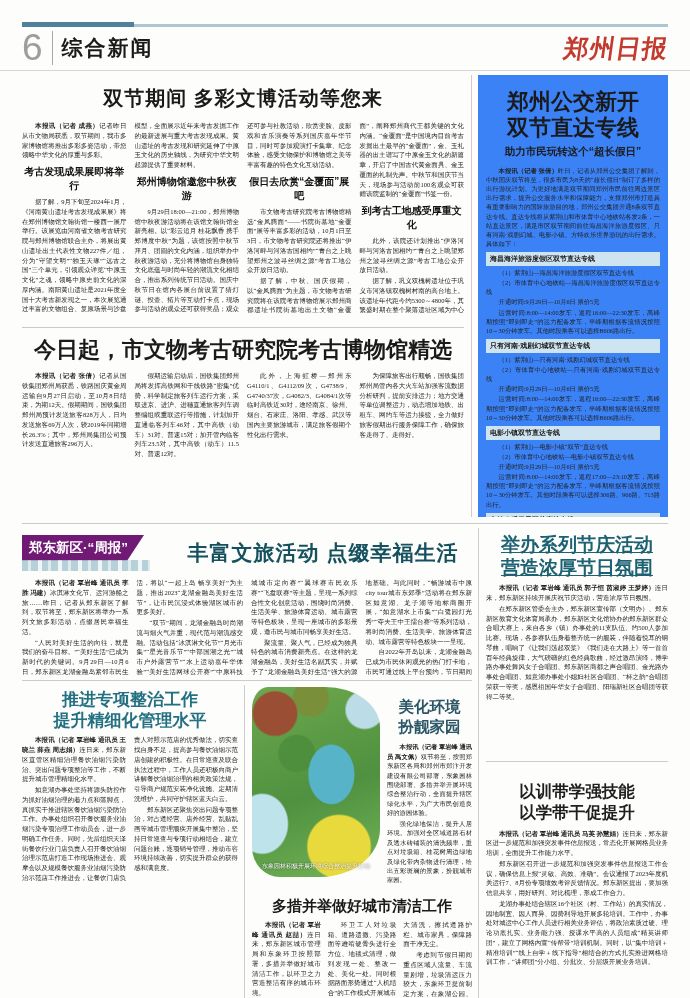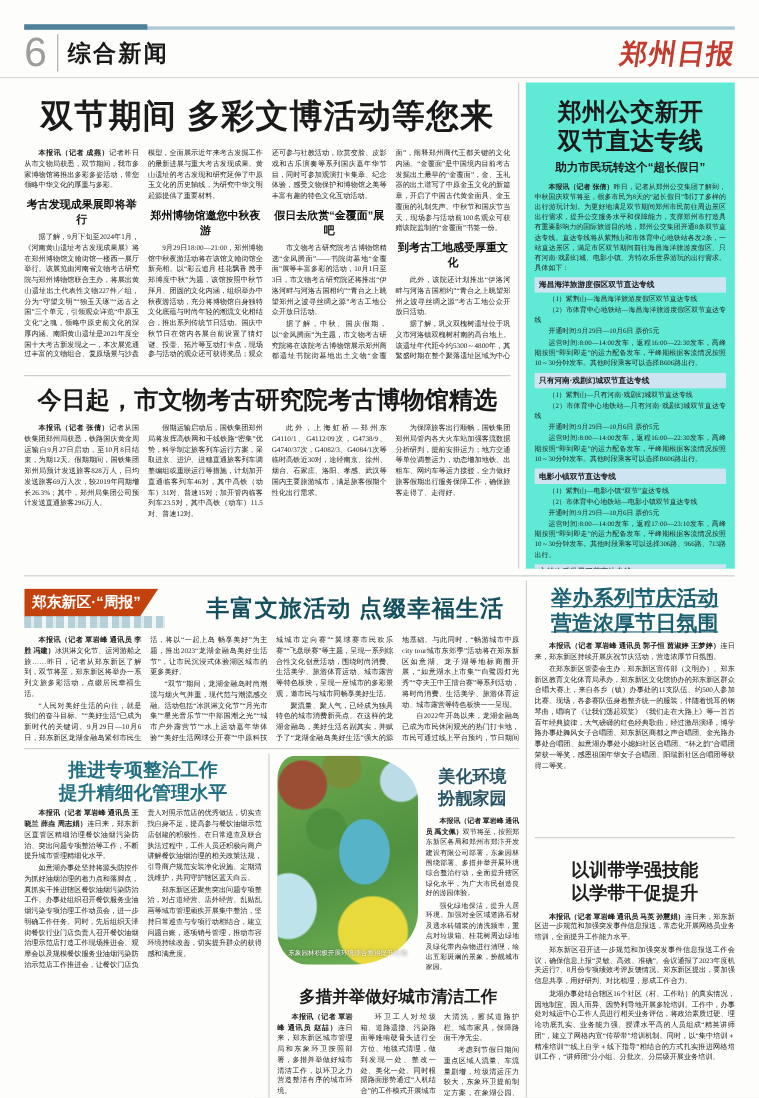--- a/index.html
+++ b/index.html
@@ -19,41 +19,41 @@
   .dateline{font-size:6.3px;color:#444;}
   .m-cn{font-size:25px;font-weight:bold;color:#c23b2e;transform:skewX(-8deg);letter-spacing:1px;}
   
   p.body{font-size:6.5px;line-height:1.5;text-align:justify;margin:0 0 1px;text-indent:2em;color:#222;}
   p.body b{font-weight:bold;}
   h4.subhead{font-size:10px;text-align:center;margin:5px 0 4px;font-family:"Liberation Sans",sans-serif;color:#111;}
   
   .top-section{display:flex;padding:4px 22px 0;height:446px;box-sizing:border-box;}
   .left-block{flex:1;padding-right:7px;min-width:0;}
   .v-divider{width:1px;background:#ccc;}
-  .a-headline{margin:10px 0 9px;text-align:center;font-size:30px;font-weight:900;letter-spacing:1px;
+  .a-headline{margin:10px 0 9px;text-align:center;font-size:20px;font-weight:900;letter-spacing:1px;
               font-family:"Liberation Sans",sans-serif;}
   .cols4{column-count:4;column-gap:8px;overflow:hidden;}
   .a-body{height:198px;}
   .b-block{border-top:1px solid #c9c9c9;margin-top:8px;}
   .b-headline{margin:7px 0 6px;text-align:center;font-size:22px;font-weight:900;font-family:"Liberation Sans",sans-serif;}
   .b-body{height:118px;}
   
-  .bus-panel{width:190px;margin-left:6px;box-sizing:border-box;background:#5eead4;padding:6px 8px;overflow:hidden;}
+  .bus-panel{width:190px;margin-left:6px;box-sizing:border-box;background:#3b82f6;padding:6px 8px;overflow:hidden;}
   .c-headline{margin:8px 0 4px;text-align:center;font-size:22px;font-weight:900;line-height:1.18;
               font-family:"Liberation Sans",sans-serif;}
   .c-subtitle{margin:2px 0 7px;text-align:center;font-size:10.5px;font-weight:bold;font-family:"Liberation Sans",sans-serif;}
   .bus-panel p.body{font-size:6.3px;line-height:1.45;}
   .route-name{margin:4px 0 2px;background:#cfe4f1;font-size:7px;font-weight:bold;padding:2px 4px;
               font-family:"Liberation Sans",sans-serif;}
   
   .bottom-section{display:flex;margin:6px 22px 0;border-top:1px solid #c9c9c9;height:486px;box-sizing:border-box;padding-top:4px;}
   .left-bottom{flex:1;min-width:0;display:flex;flex-direction:column;padding-right:6px;}
   .sec-header{display:flex;align-items:center;height:50px;}
   .ribbon{position:relative;width:152px;flex:none;}
-  .ribbon-flag{display:inline-block;background:#c2410c;color:#fff;font-weight:bold;font-size:13.5px;
+  .ribbon-flag{display:inline-block;background:#701a75;color:#fff;font-weight:bold;font-size:13.5px;
                font-family:"Liberation Sans",sans-serif;padding:4px 16px 4px 7px;
                clip-path:polygon(0 0,100% 0,86% 100%,0 100%);}
   .ribbon-sky{height:11px;width:128px;margin-top:-1px;opacity:.85;
               background:repeating-linear-gradient(90deg,#a9c9d2 0 6px,#d9e8ec 6px 9px,#a9c9d2 9px 16px,#eef4f6 16px 20px);}
   .d-headline{flex:1;margin:0;text-align:center;font-size:21px;font-weight:900;color:#14505e;
               font-family:"Liberation Sans",sans-serif;letter-spacing:1px;}
   .d-body{height:100px;border-bottom:1px solid #ccc;padding-bottom:2px;}
   .bottom-row{display:flex;flex:1;margin-top:4px;overflow:hidden;min-height:0;}
   .f-col{width:222px;flex:none;padding-right:6px;box-sizing:border-box;}
   .f-headline{margin:5px 0 4px;text-align:center;font-size:17px;font-weight:900;line-height:1.22;color:#227082;

